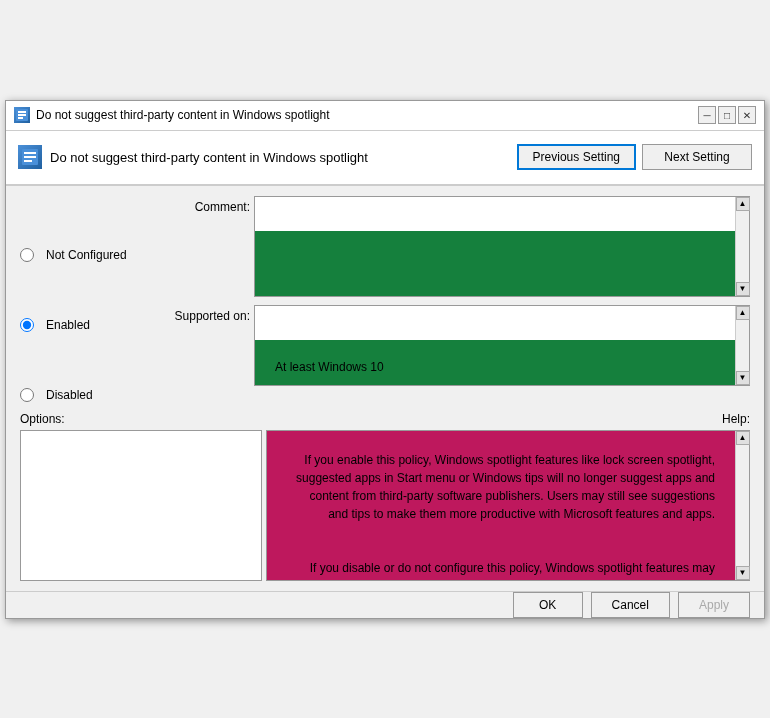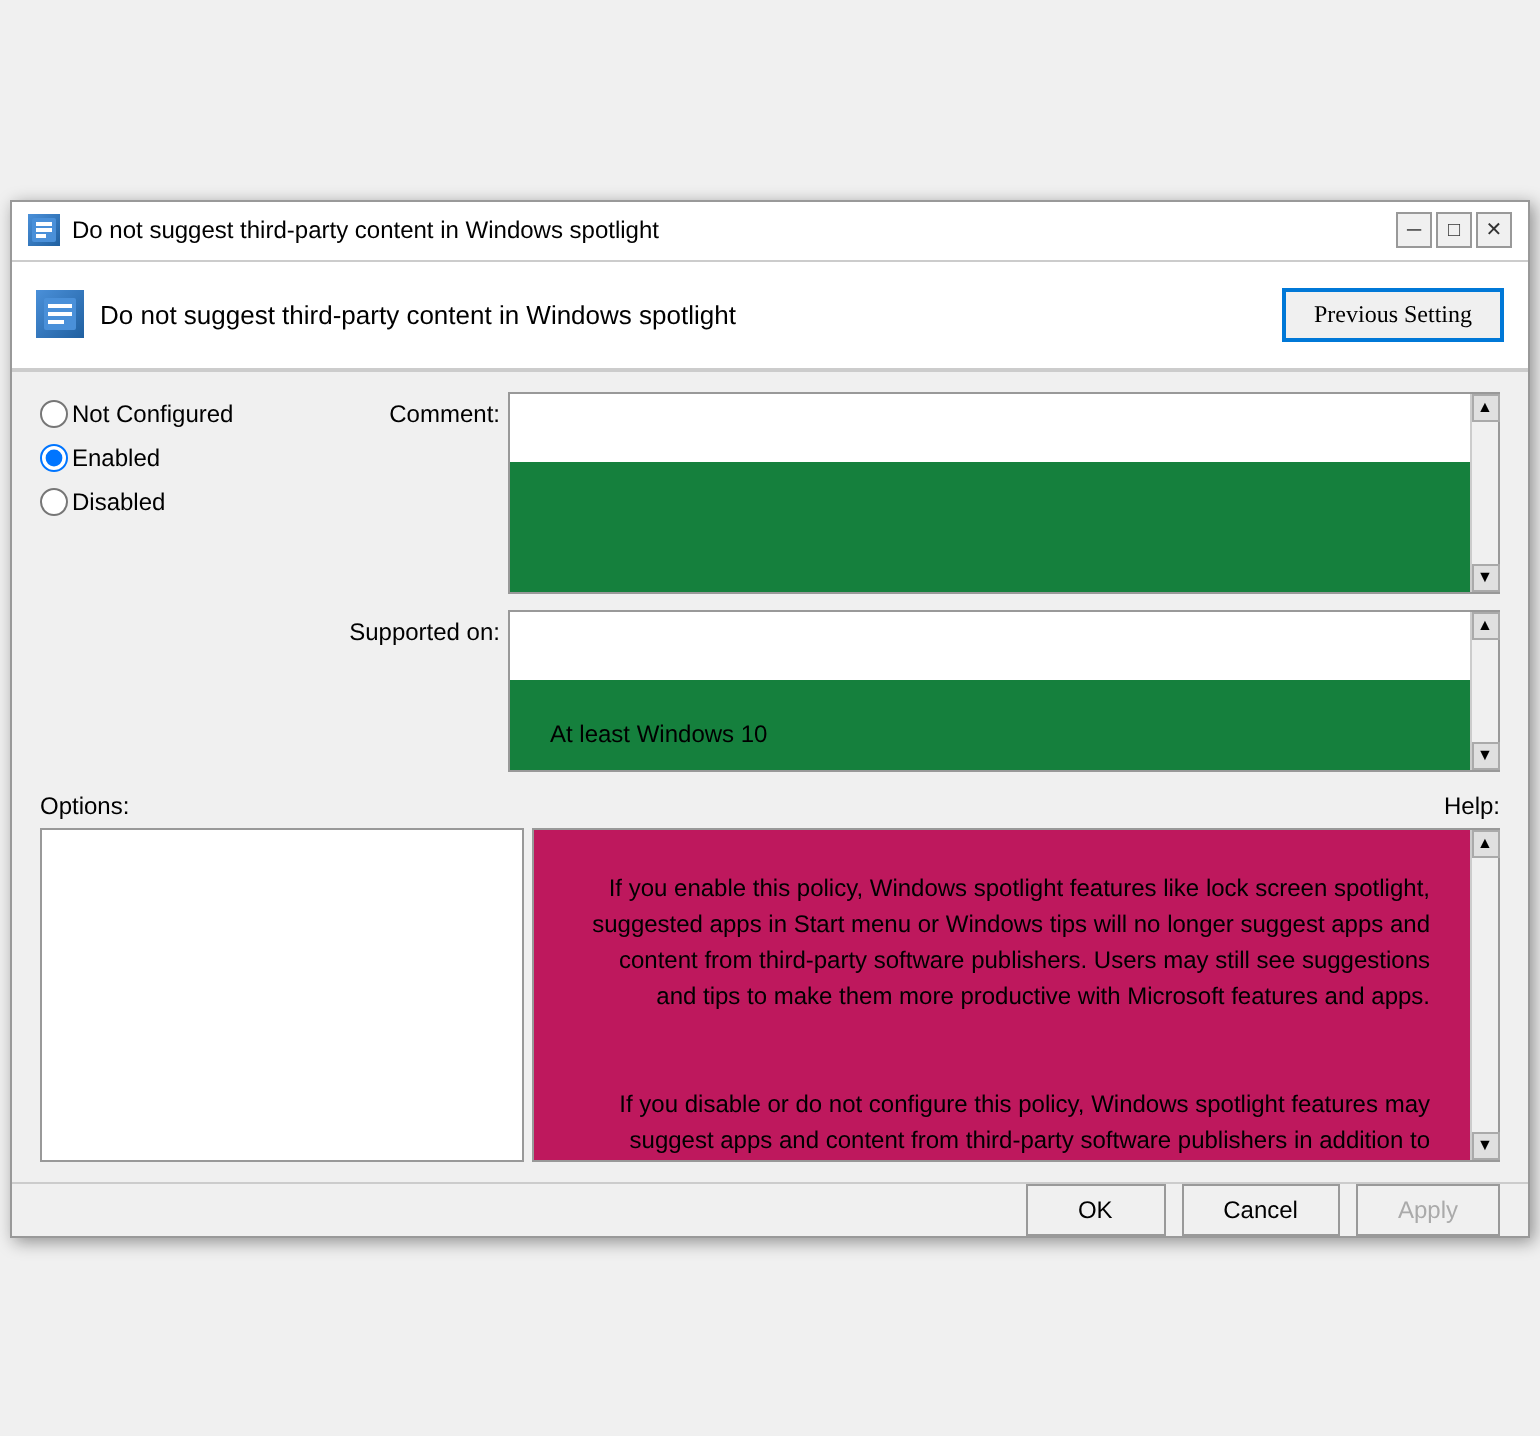--- a/index.html
+++ b/index.html
@@ -105,21 +105,20 @@
     }
     .nav-btn {
       padding: 4px 14px;
       background: #f0f0f0;
       border: 1px solid #999;
       cursor: pointer;
       font-size: 12px;
       color: #000;
       min-width: 110px;
       text-align: center;
-      font-family: Liberation Serif, serif;
     }
     .nav-btn.active {
       border: 2px solid #0078d7;
       background: #f0f0f0;
     }
 
     .content {
       flex: 1;
       display: flex;
       flex-direction: column;
@@ -136,22 +135,23 @@
     .radio-group {
       display: flex;
       flex-direction: column;
       gap: 8px;
       min-width: 130px;
       padding-top: 4px;
     }
     .radio-item {
       display: flex;
       align-items: flex-start;
-      gap: 2px;
-      cursor: pointer;
+      gap: 12px;
+      cursor: pointer;
+      margin-top: 48px;
     }
     .radio-item input[type="radio"] {
       cursor: pointer;
       width: 14px;
       height: 14px;
     }
     .radio-label {
       font-size: 12px;
       color: #000;
     }
@@ -319,20 +319,21 @@
           <rect x="1" y="1" width="16" height="16" fill="#4a90d9" rx="1"></rect>
           <rect x="3" y="4" width="12" height="2" fill="white"></rect>
           <rect x="3" y="8" width="12" height="2" fill="white"></rect>
           <rect x="3" y="12" width="8" height="2" fill="white"></rect>
         </svg>
       </div>
       <span class="header-title-text">Do not suggest third-party content in Windows spotlight</span>
     </div>
     <div class="header-buttons">
       <button class="nav-btn active">Previous Setting</button>
+      <button class="nav-btn">Next Setting</button>
     </div>
   </div>
 
   <div class="content">
 
     <div class="top-section">
 
       <div class="radio-group">
         <label class="radio-item">
           <input type="radio" name="policy" value="not-configured" style="">

